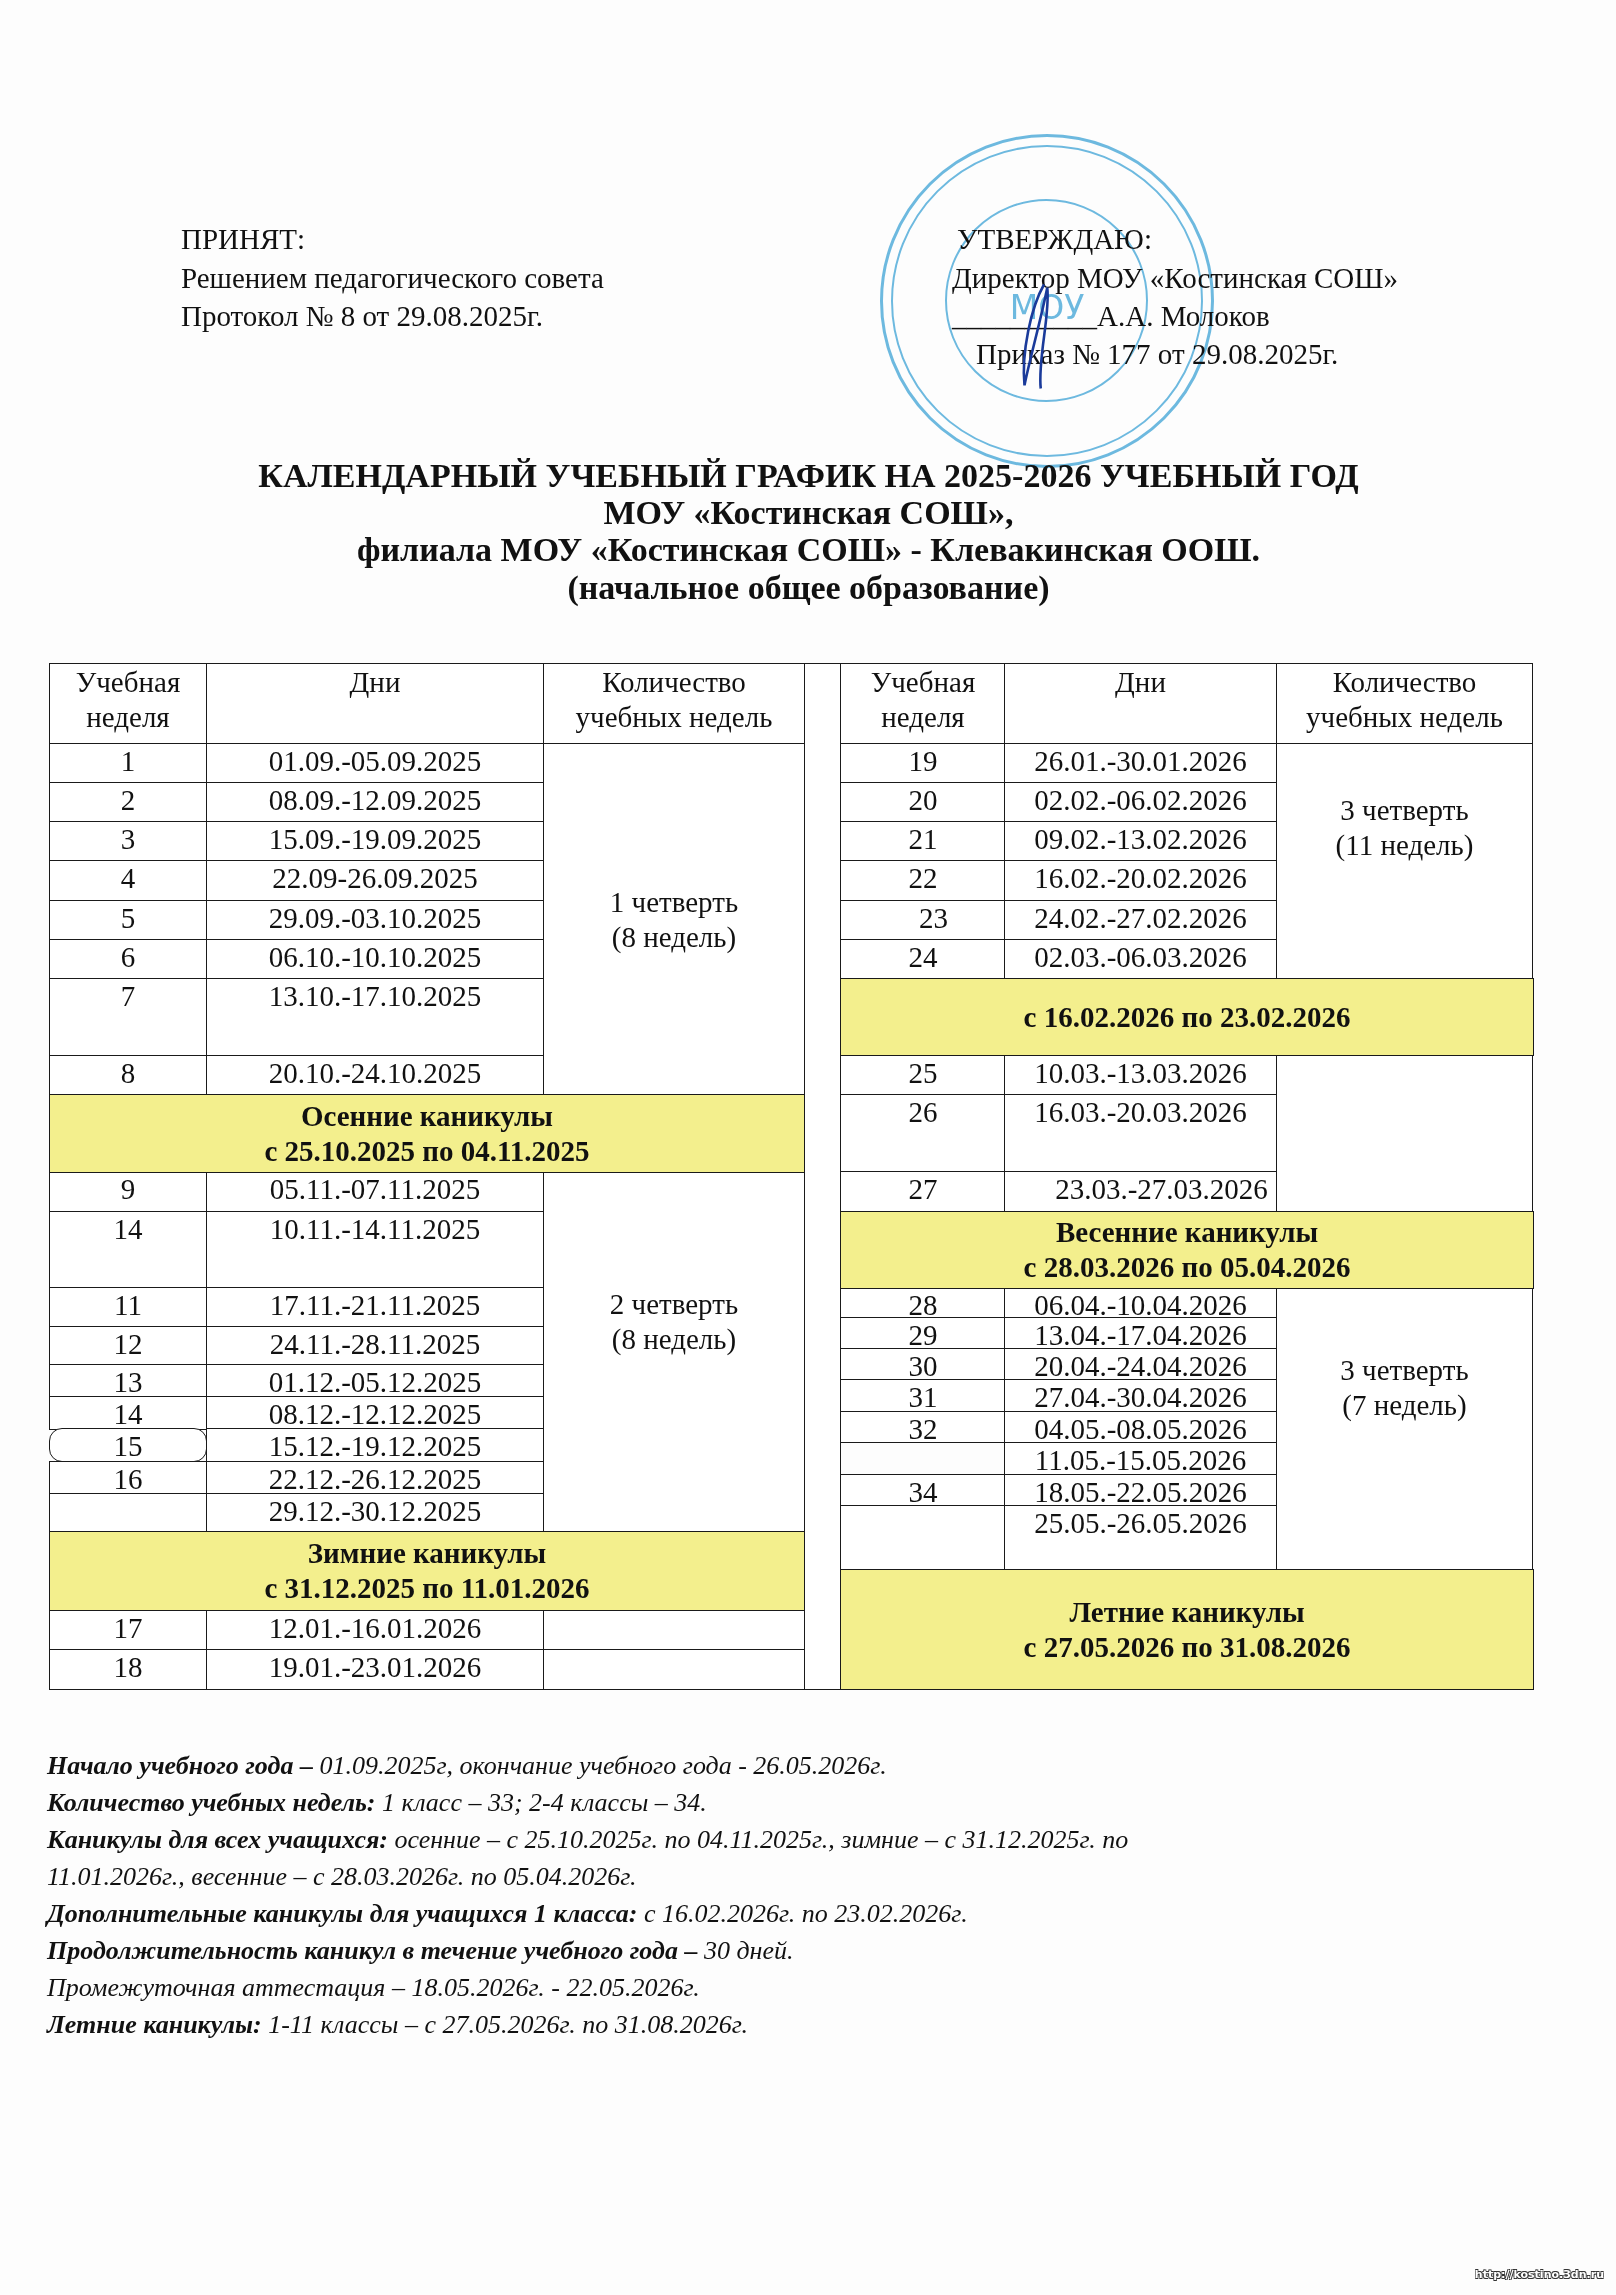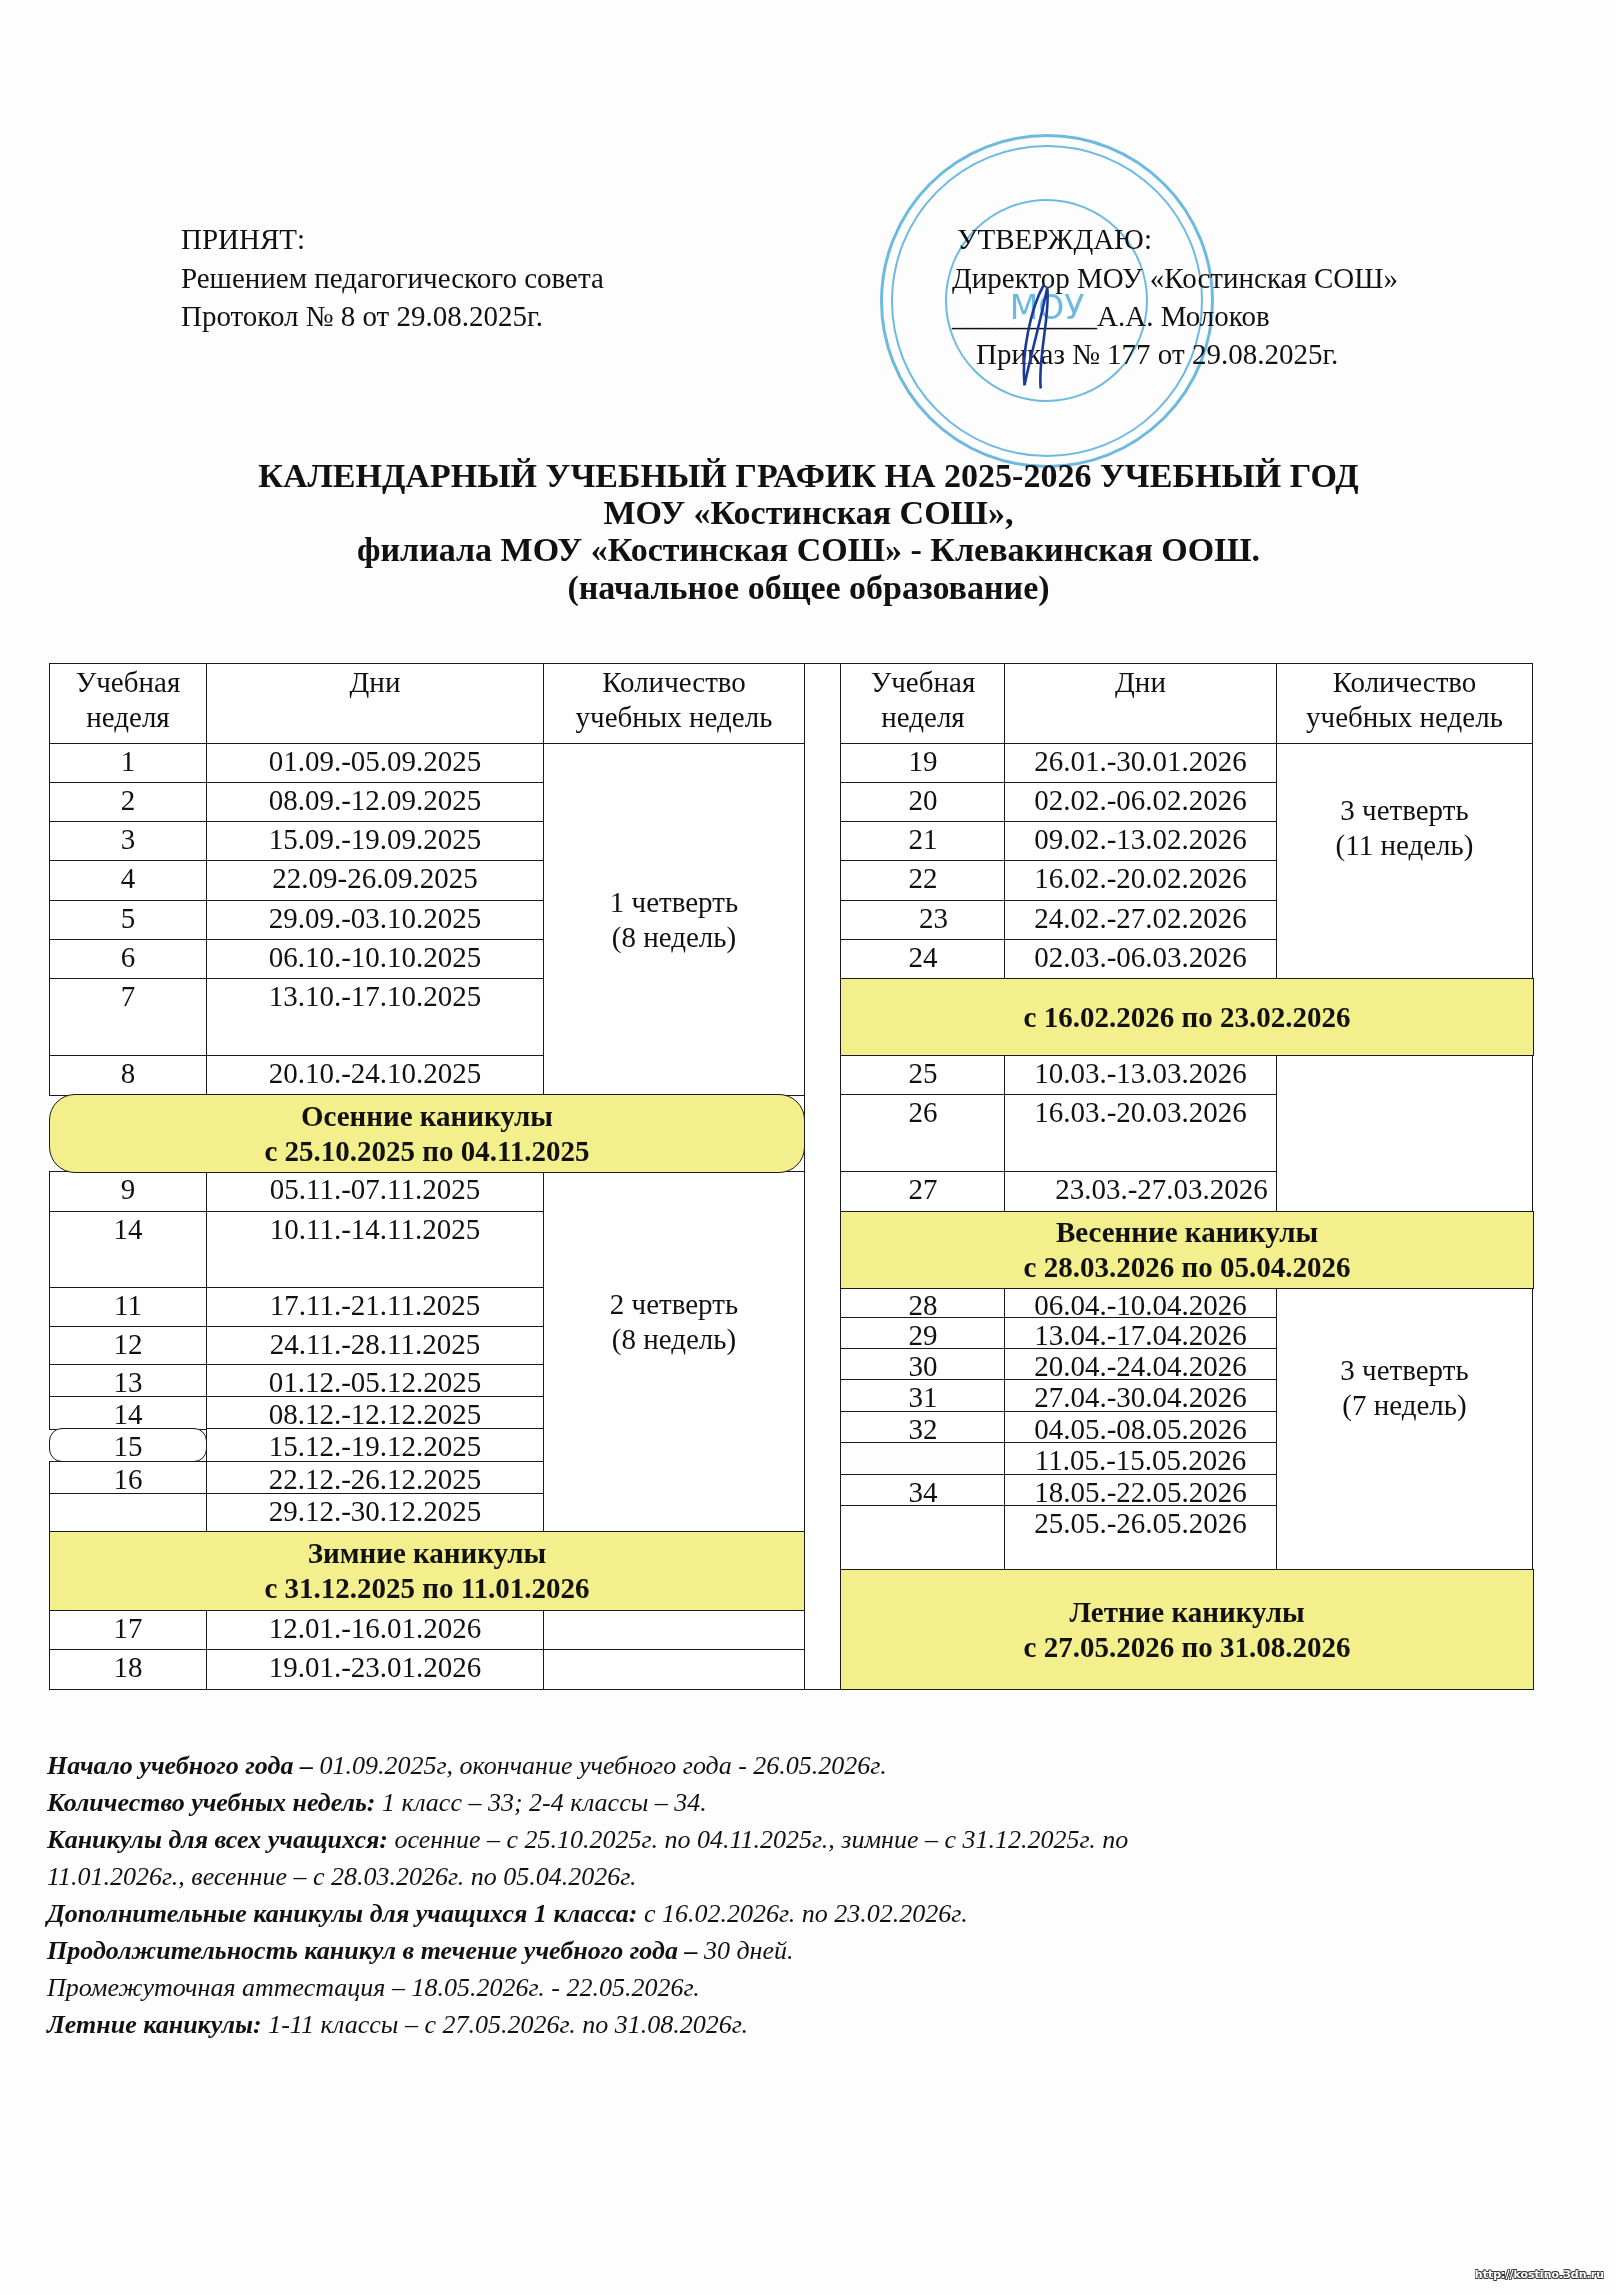--- a/index.html
+++ b/index.html
@@ -306,21 +306,21 @@
       </div>
     </div>
     <div class="cell " style="left: 543px; top: 1171px; width: 262px; height: 361px; padding-top: 115px;">
       <div>
         <span>2 четверть</span>
         <span>(8 недель)</span>
       </div>
     </div>
     <div class="cell " style="left: 543px; top: 1610px; width: 262px; height: 41px;"></div>
     <div class="cell " style="left: 543px; top: 1649px; width: 262px; height: 41px;"></div>
-    <div class="cell hol" style="left: 49px; top: 1094px; width: 756px; height: 79px; border-radius: 26px;">
+    <div class="cell hol" style="left: 49px; top: 1094px; width: 756px; height: 79px;">
       <div>
         <span>Осенние каникулы</span>
         <span>с 25.10.2025 по 04.11.2025</span>
       </div>
     </div>
     <div class="cell hol" style="left: 49px; top: 1531px; width: 756px; height: 80px;">
       <div>
         <span>Зимние каникулы</span>
         <span>с 31.12.2025 по 11.01.2026</span>
       </div>

